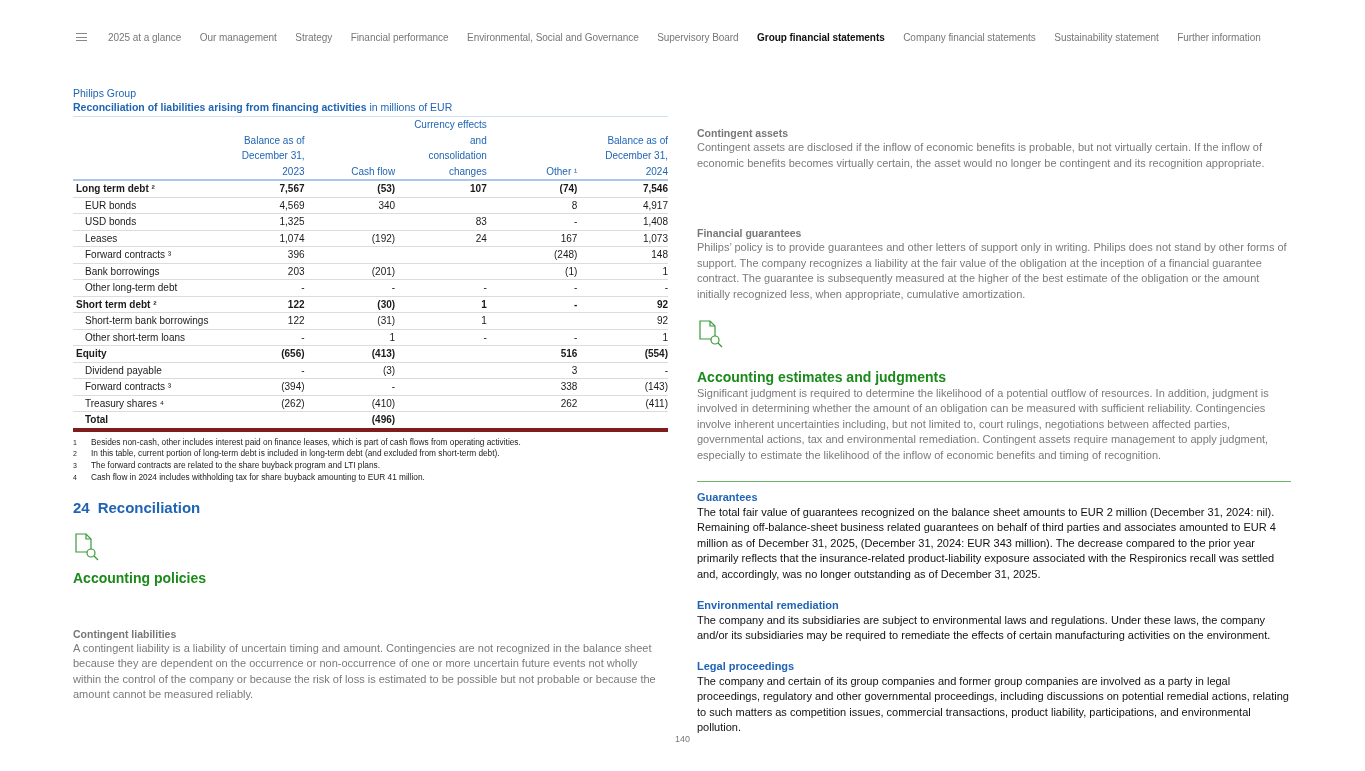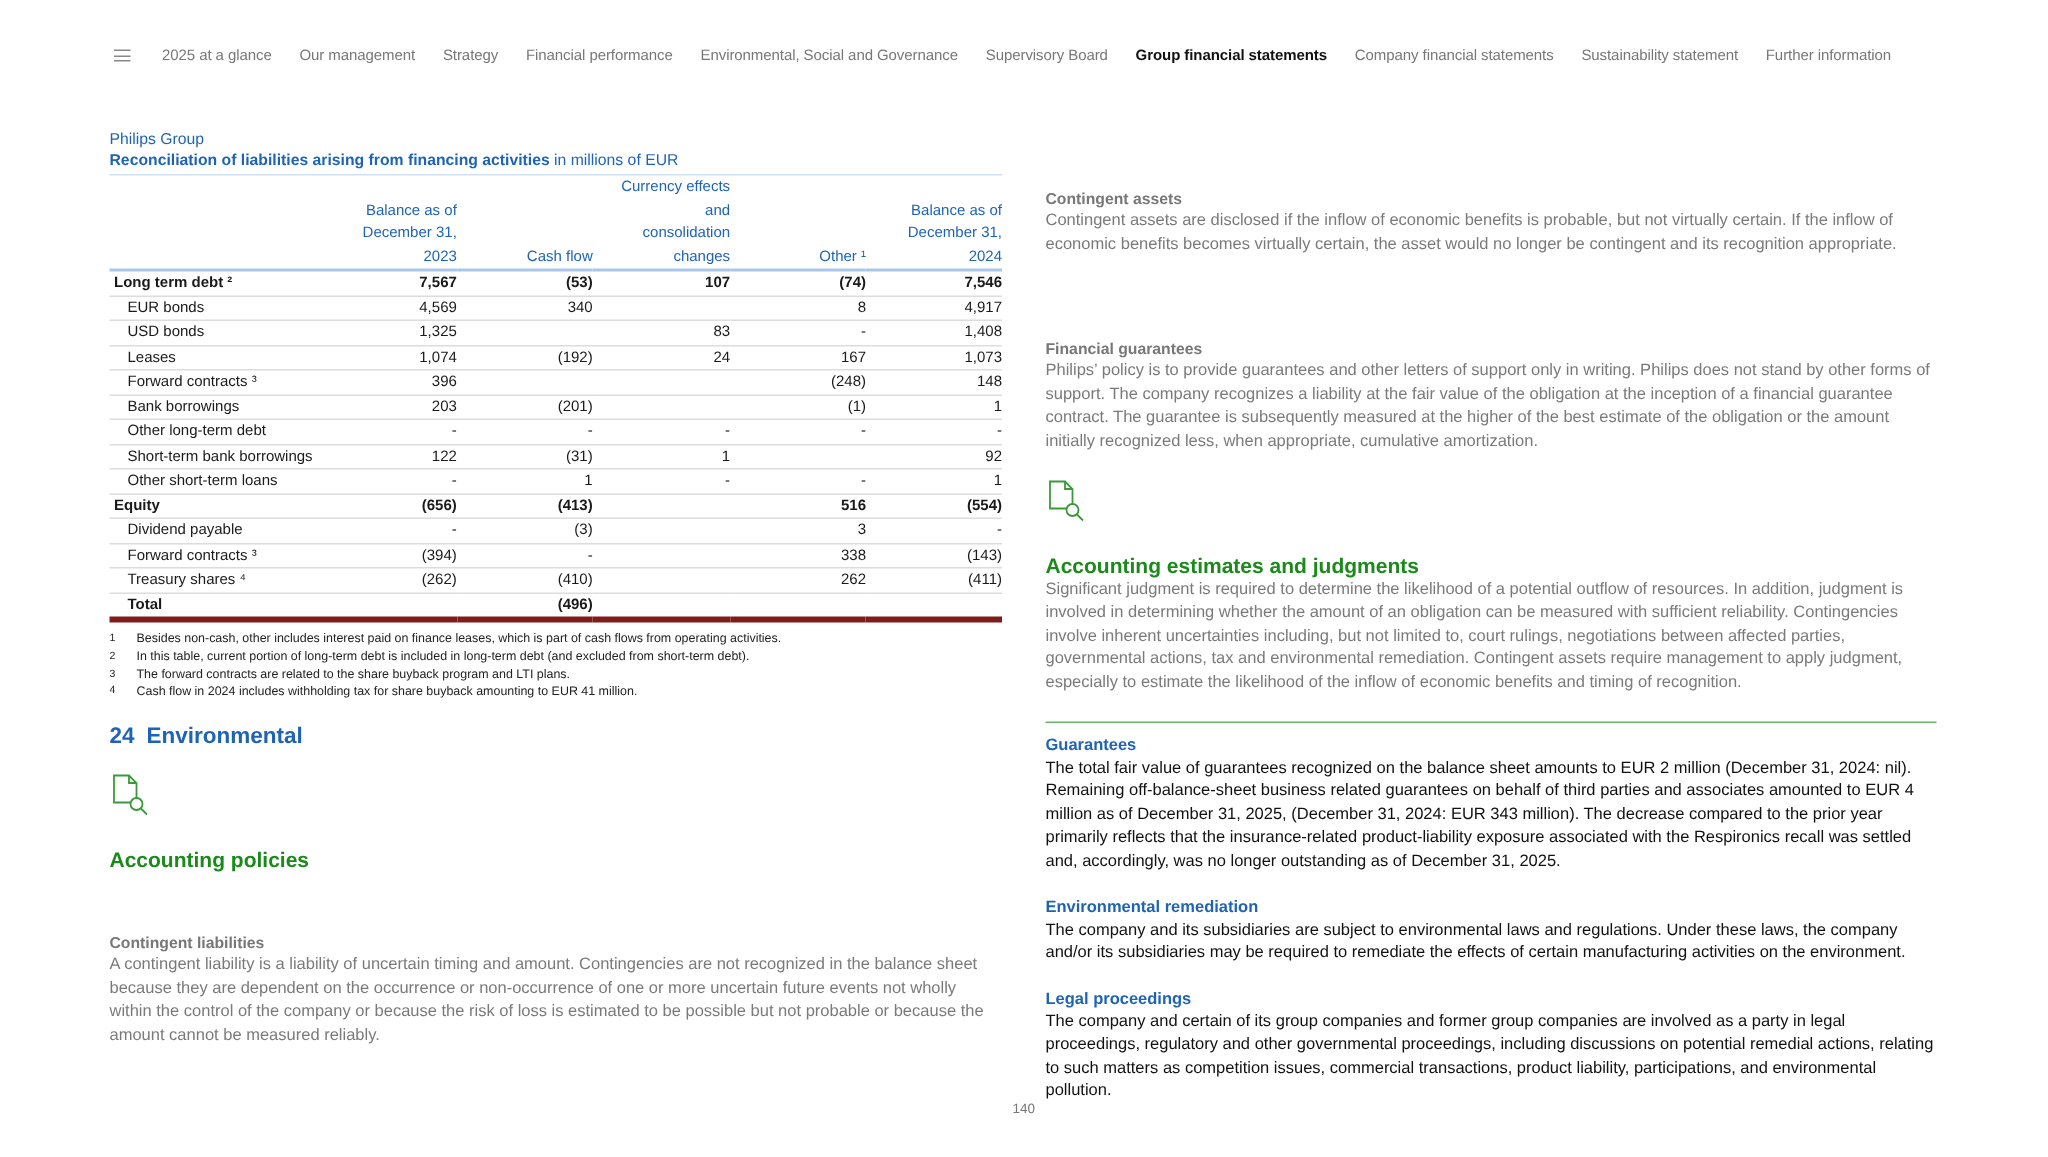--- a/index.html
+++ b/index.html
@@ -31,21 +31,21 @@
   .fin-table tr.total { border-top: 1px solid #888; }
   .col1 { width: 70px; } .col2 { width: 90px; } .col3 { width: 91px; } .col4 { width: 90px; } .col5 { width: 90px; }
 
   .footnotes { margin-top: 5px; font-size: 8.3px; line-height: 11.8px; color: #222; }
   .fn { display: flex; }
   .fn .num { width: 18px; flex: none; font-size: 7px; }
 
   .sec-heading { margin-top: 14px; font-size: 15px; color: #1f64b4; font-weight: bold; line-height: 20px; }
   .sec-heading .n { margin-right: 8px; }
   .doc-icon { display: block; margin-top: 14px; width: 30px; height: 30px; }
-  .green-h { color: #1b8a1b; font-size: 14px; font-weight: bold; line-height: 17px; margin-top: 20px; }
+  .green-h { color: #1b8a1b; font-size: 14px; font-weight: bold; line-height: 17px; margin-top: 8px; }
   .grey-sub { color: #777; font-size: 10.5px; font-weight: bold; line-height: 14px; margin-top: 40px; }
   .grey-p { color: #7a7a7a; font-size: 11px; line-height: 15.6px; }
 
   
   .right { position: absolute; left: 697px; top: 86px; width: 594px; }
   .right .gap { height: 15px; }
   .right .green-h { margin-top: 20px; }
   .divider { border: none; border-top: 1px solid #6bb56b; margin: 17px 0 8px 0; }
   .blue-h { color: #1f64b4; font-size: 11px; font-weight: bold; line-height: 15px; }
   .black-p { color: #111; font-size: 11px; line-height: 15.6px; }
@@ -138,20 +138,28 @@
           <td>1</td>
         </tr>
         <tr class="item">
           <td class="lbl">Other long-term debt</td>
           <td>-</td>
           <td>-</td>
           <td>-</td>
           <td>-</td>
           <td>-</td>
         </tr>
+        <tr class="sec">
+          <td class="lbl">Short term debt ²</td>
+          <td>122</td>
+          <td>(30)</td>
+          <td>1</td>
+          <td>-</td>
+          <td>92</td>
+        </tr>
         <tr class="item">
           <td class="lbl">Short-term bank borrowings</td>
           <td>122</td>
           <td>(31)</td>
           <td>1</td>
           <td></td>
           <td>92</td>
         </tr>
         <tr class="item">
           <td class="lbl">Other short-term loans</td>
@@ -216,21 +224,21 @@
       <div class="fn">
         <span class="num">3</span>
         <span>The forward contracts are related to the share buyback program and LTI plans.</span>
       </div>
       <div class="fn">
         <span class="num">4</span>
         <span>Cash flow in 2024 includes withholding tax for share buyback amounting to EUR 41 million.</span>
       </div>
     </div>
 
-  <h2 class="sec-heading"><span class="n">24</span><span>Environmental</span></h2>
+  <h2 class="sec-heading"><span class="n">24</span><span>Reconciliation</span></h2>
 
   <svg class="doc-icon" viewBox="0 0 30 30" fill="none" stroke="#3a9a3a" stroke-width="1.2">
     <path d="M3 2 H13 L18 7 V20 H3 Z"></path>
     <path d="M13 2 V7 H18"></path>
     <circle cx="18" cy="21" r="4" fill="#fff"></circle>
     <path d="M21 24 L25 28"></path>
   </svg>
 
   <h3 class="green-h">Accounting policies</h3>
   <div class="grey-sub">Contingent liabilities</div>

